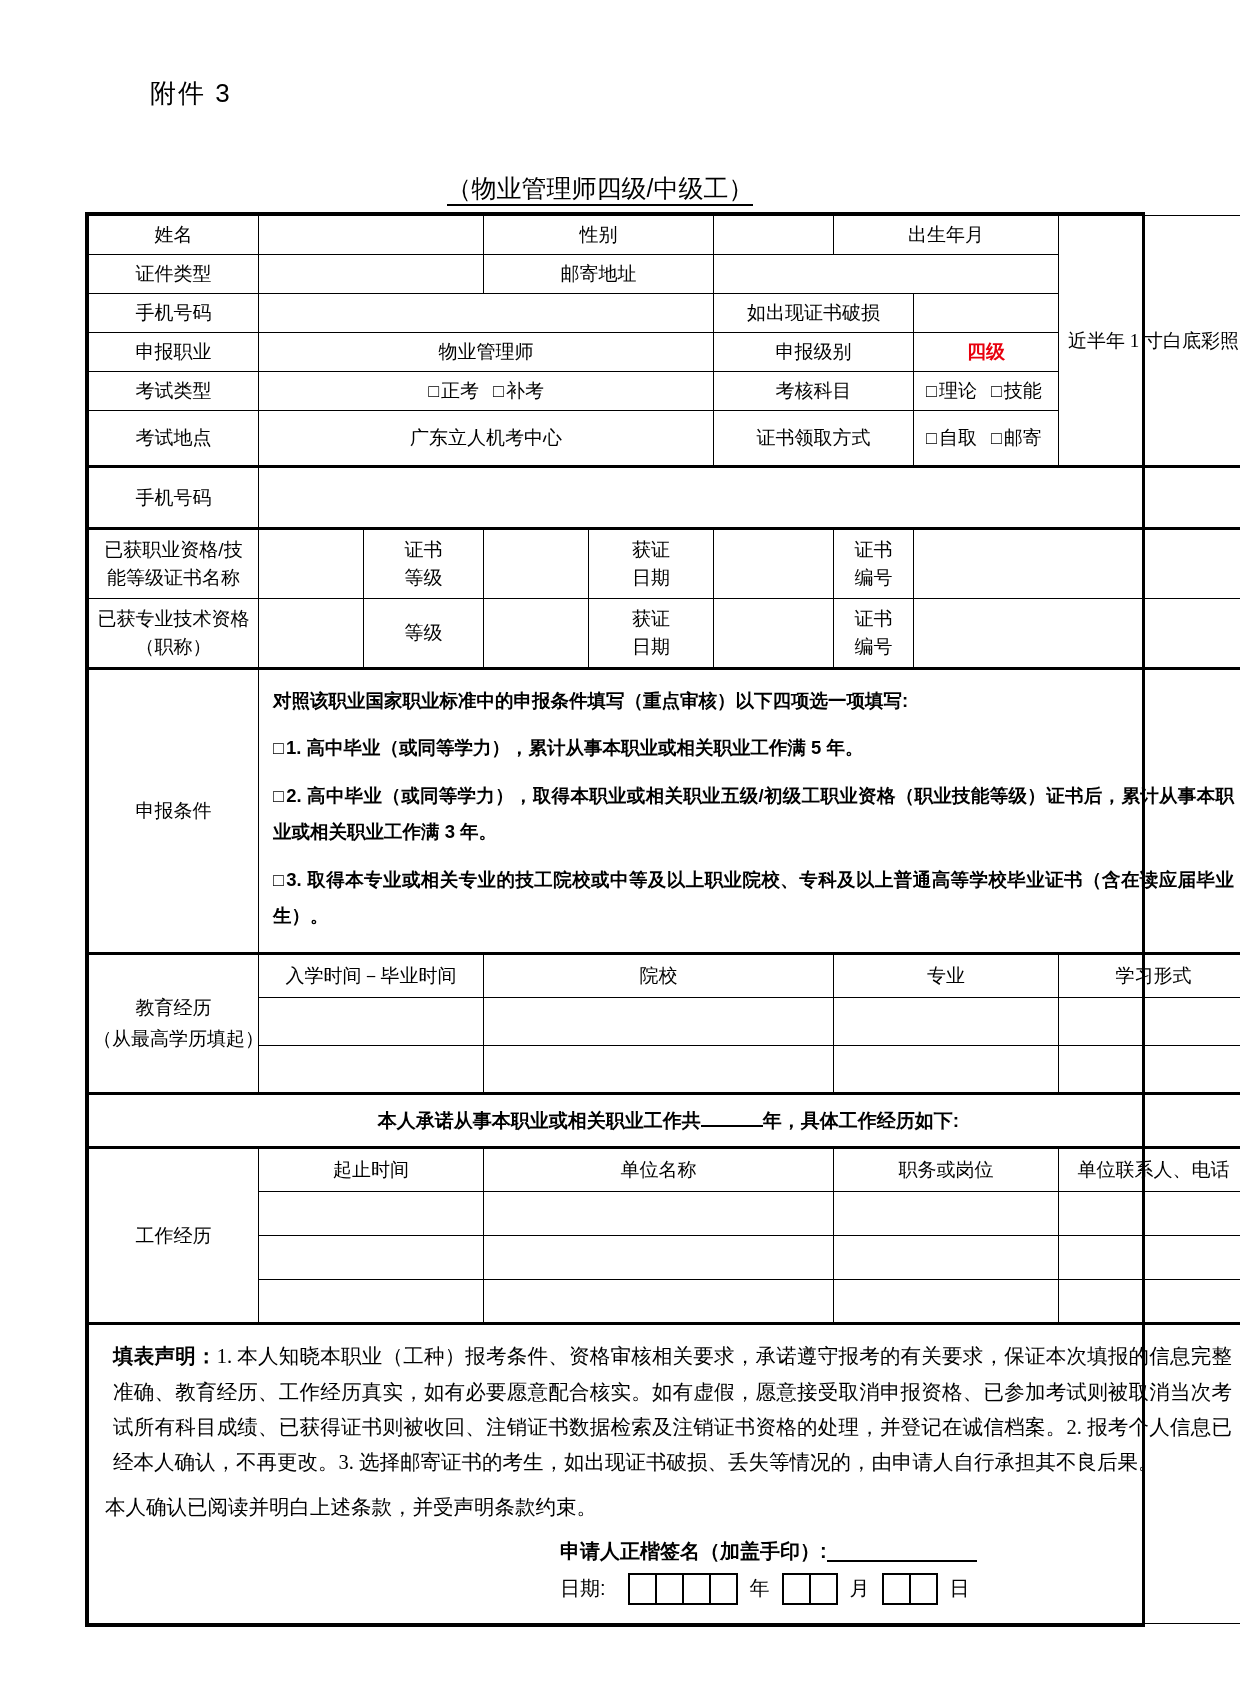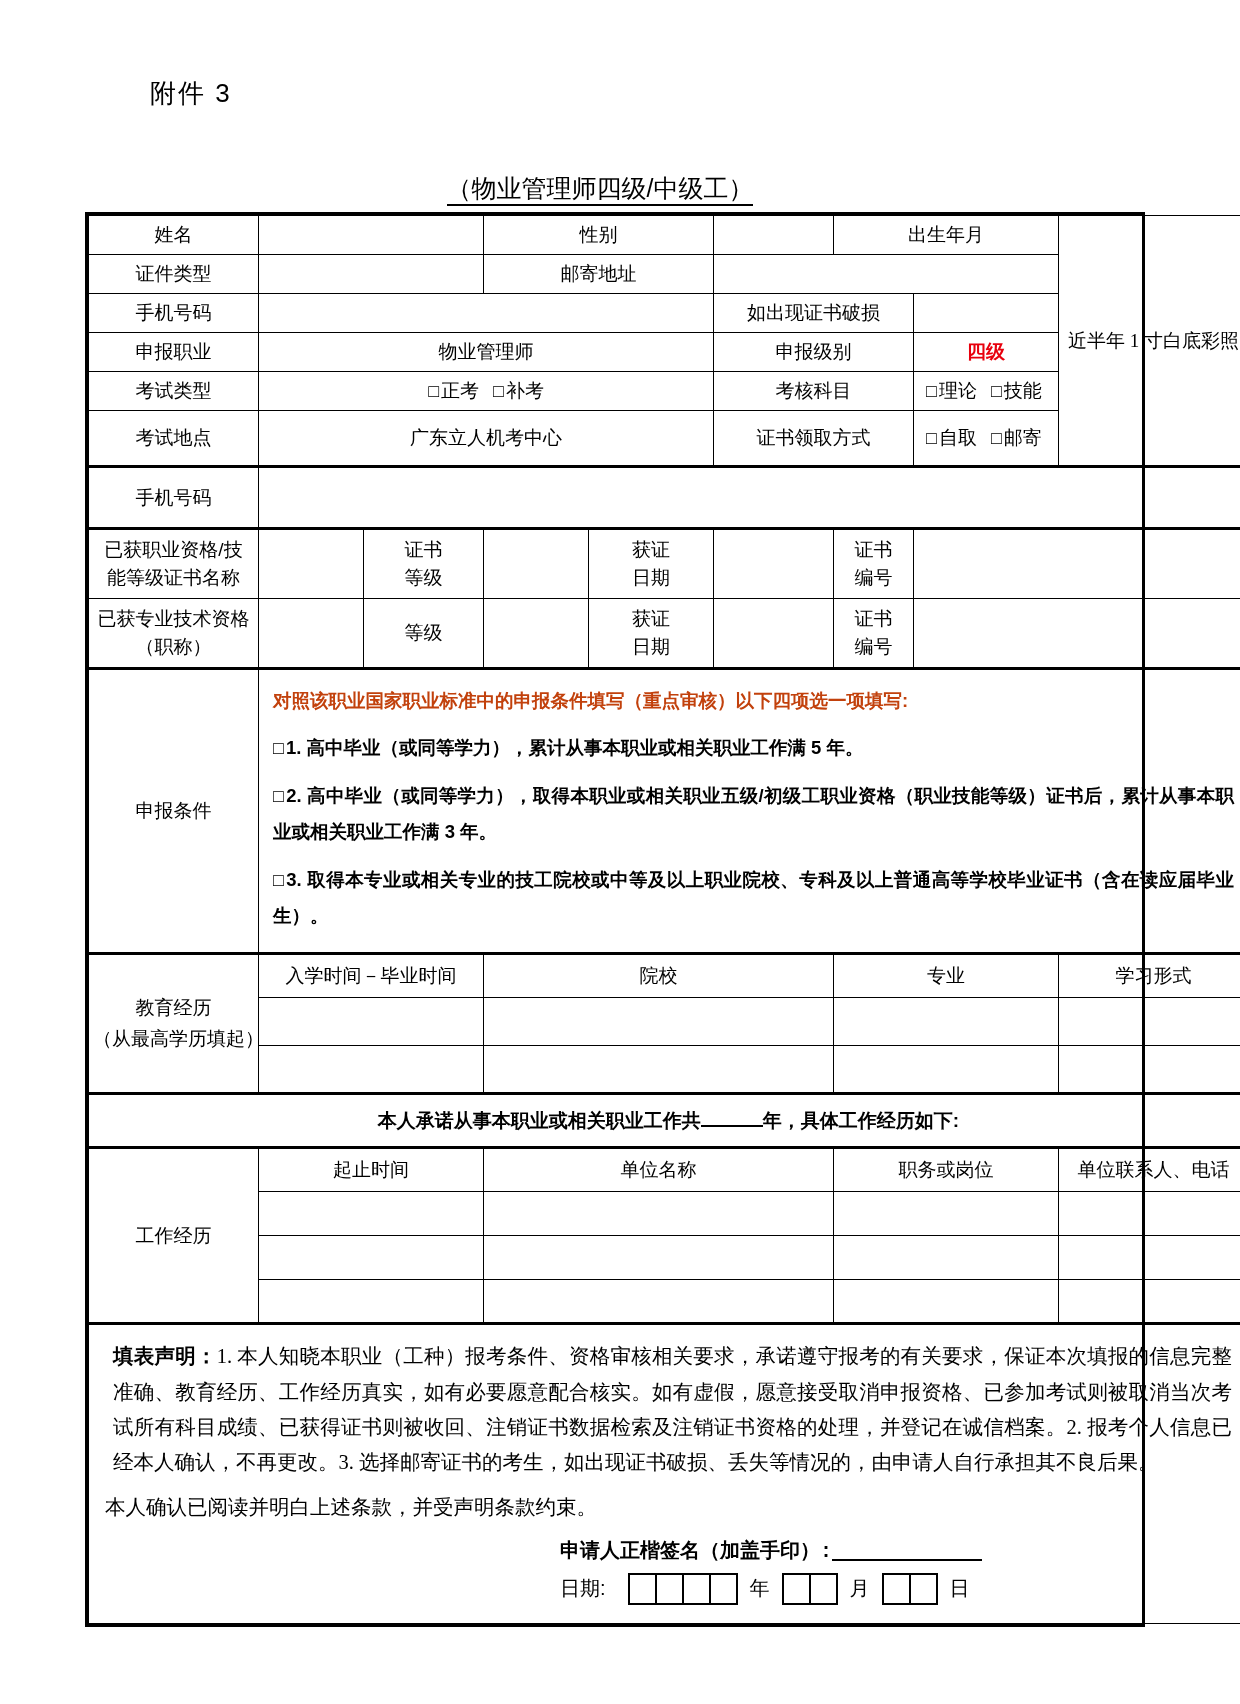--- a/index.html
+++ b/index.html
@@ -97,21 +97,21 @@
     font-family: "Liberation Serif", serif;
   }
 
   
   .cond-cell {
     text-align: left !important;
     padding: 10px 14px 14px 14px !important;
     vertical-align: top;
   }
   .cond-head {
-    color: #c2410c;
+    color: #000000;
     font-weight: bold;
     font-size: 18.5px;
     margin: 8px 0 16px 0;
     line-height: 1.4;
   }
   .cond-item {
     font-size: 18.5px;
     font-weight: bold;
     line-height: 1.95;
     margin-bottom: 12px;
@@ -150,21 +150,21 @@
   .decl-confirm {
     font-size: 20.5px;
     margin: 0 0 16px 0;
     font-family: "Liberation Serif", serif;
   }
   .sign-line {
     font-size: 20px;
     font-weight: bold;
     margin-left: 455px;
     white-space: nowrap;
-    font-family: Liberation Mono, monospace;
+    font-family: Liberation Sans, sans-serif;
   }
   .sign-line .blankline {
     display: inline-block;
     width: 150px;
     border-bottom: 2px solid #000;
     vertical-align: -4px;
   }
   .date-line {
     font-size: 20px;
     margin-left: 455px;

